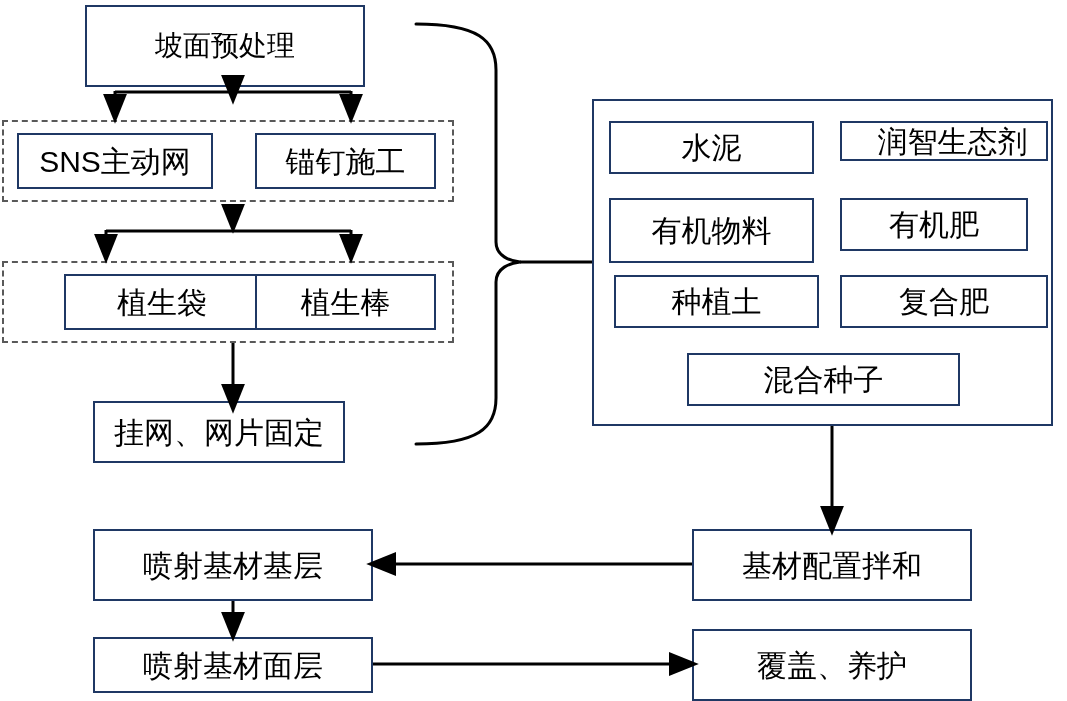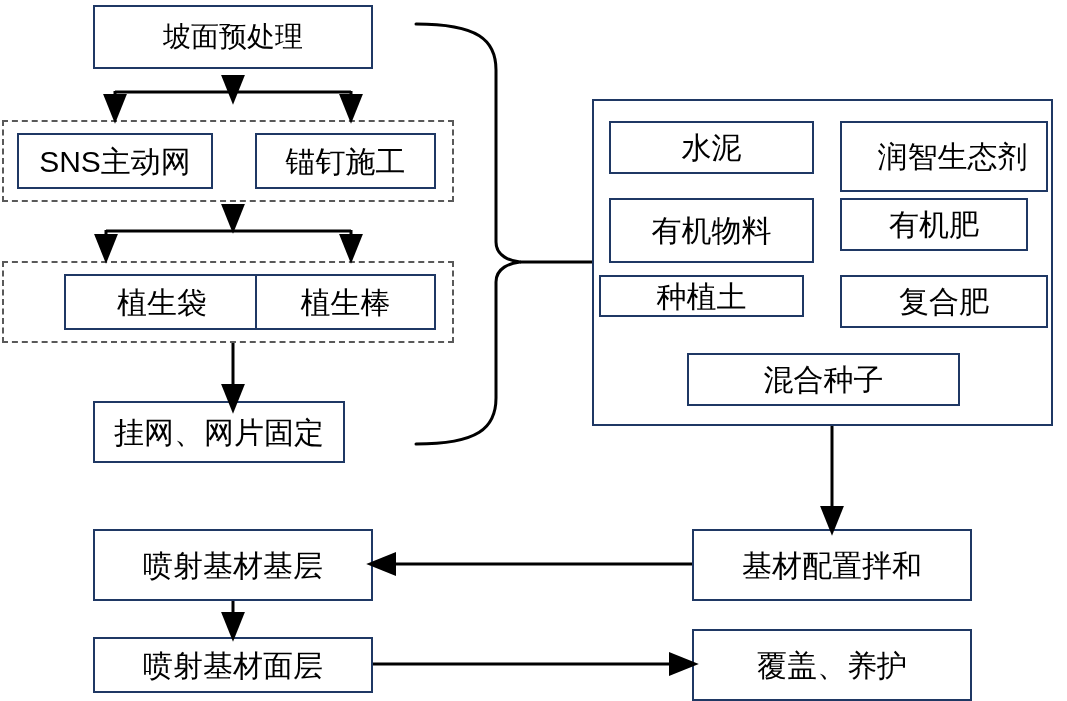--- a/index.html
+++ b/index.html
@@ -97,21 +97,21 @@
 
     <line x1="832" y1="426" x2="832" y2="522" stroke="#000" stroke-width="3" marker-end="url(#ah)"></line>
 
     <line x1="692" y1="564" x2="380" y2="564" stroke="#000" stroke-width="3" marker-end="url(#ah)"></line>
 
     <line x1="233" y1="601" x2="233" y2="628" stroke="#000" stroke-width="3" marker-end="url(#ah)"></line>
 
     <line x1="373" y1="664" x2="685" y2="664" stroke="#000" stroke-width="3" marker-end="url(#ah)"></line>
   </svg>
 
-  <div class="node f28" style="left:93px; top:5px; width:280px; height:64px;">坡面预处理</div>
+  <div class="node f28" style="left:85px; top:5px; width:280px; height:82px;">坡面预处理</div>
 
   <div class="node f26" style="left:17px; top:133px; width:196px; height:56px;">SNS主动网</div>
 
   <div class="node f26" style="left:255px; top:133px; width:181px; height:56px;">锚钉施工</div>
 
   <div class="node f26" style="left:17px; top:274px; width:196px; height:56px;margin-left:47px;">植生袋</div>
 
   <div class="node f26" style="left:255px; top:274px; width:181px; height:56px;">植生棒</div>
 
   <div class="node f26" style="left:93px; top:401px; width:252px; height:62px;">挂网、网片固定</div>
@@ -119,25 +119,25 @@
   <div class="node f26" style="left:93px; top:529px; width:280px; height:72px;">喷射基材基层</div>
 
   <div class="node f26" style="left:93px; top:629px; width:280px; height:56px;margin-top:8px;">喷射基材面层</div>
 
   <div class="node f26" style="left:692px; top:529px; width:280px; height:72px;">基材配置拌和</div>
 
   <div class="node f26" style="left:692px; top:629px; width:280px; height:72px;">覆盖、养护</div>
 
   <div class="node f26" style="left:609px; top:121px; width:205px; height:53px;">水泥</div>
 
-  <div class="node f26" style="left:840px; top:121px; width:208px; height:71px;padding-left:17px;">润智生态剂</div>
+  <div class="node f26" style="left:840px; top:121px; width:208px; height:40px;padding-left:17px;">润智生态剂</div>
 
   <div class="node f26" style="left:609px; top:198px; width:205px; height:65px;">有机物料</div>
 
   <div class="node f26" style="left:840px; top:198px; width:188px; height:53px;">有机肥</div>
 
-  <div class="node f26" style="left:599px; top:275px; width:205px; height:42px;">种植土</div>
+  <div class="node f26" style="left:614px; top:275px; width:205px; height:53px;">种植土</div>
 
   <div class="node f26" style="left:840px; top:275px; width:208px; height:53px;">复合肥</div>
 
   <div class="node f26" style="left:687px; top:353px; width:273px; height:53px;">混合种子</div>
 
 </div>
 
 </body></html>

